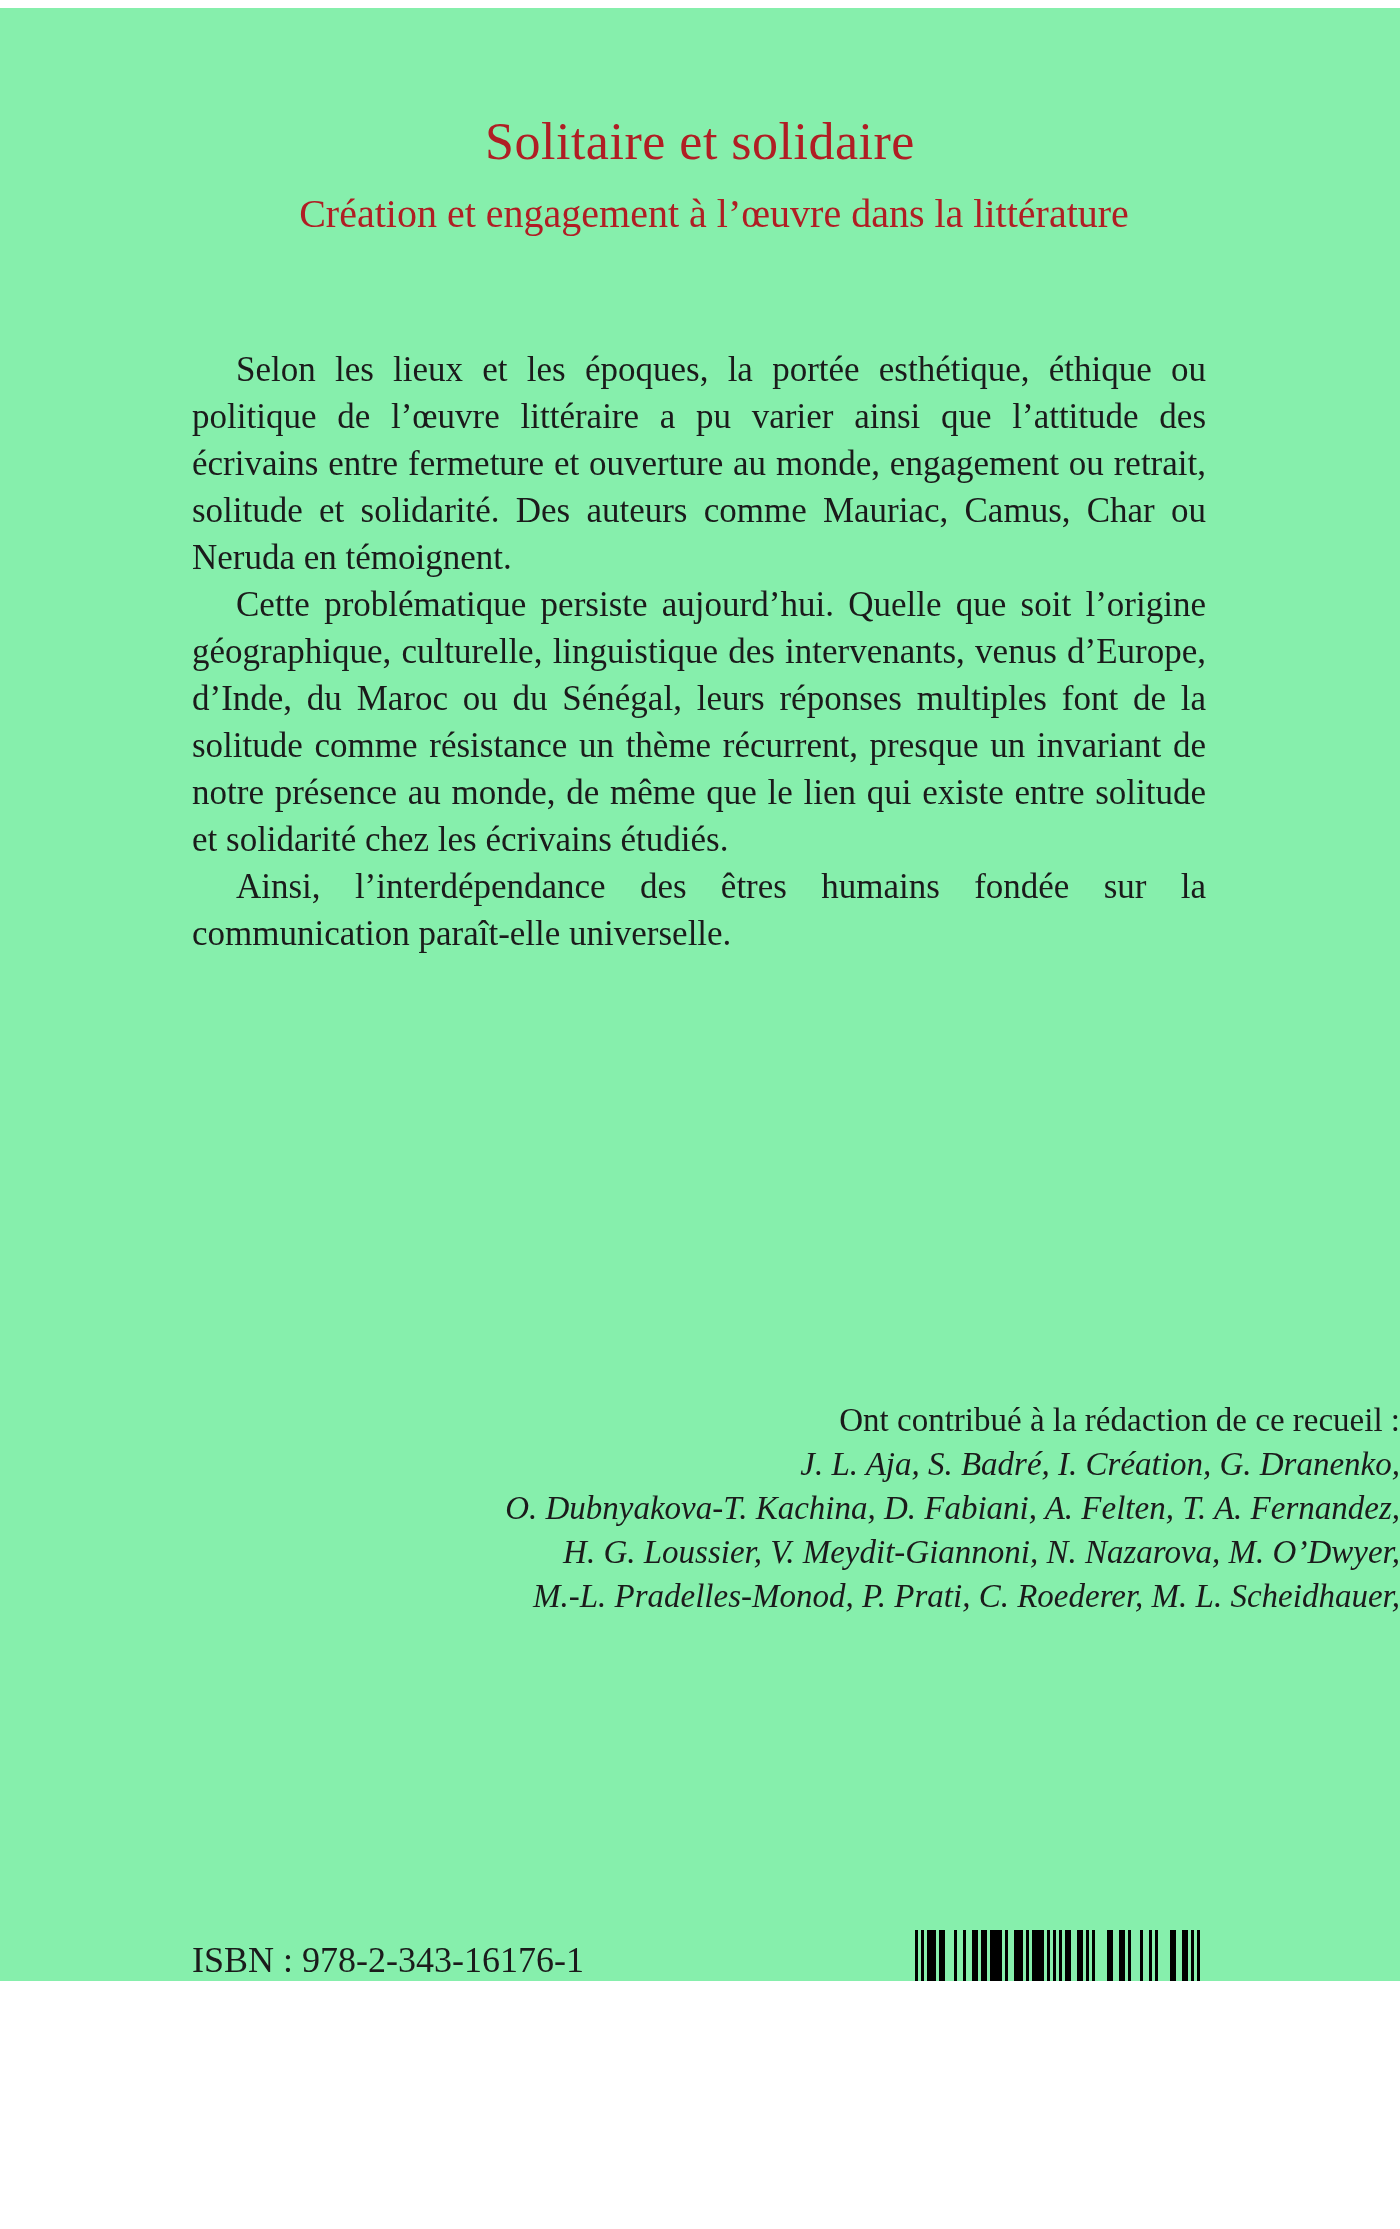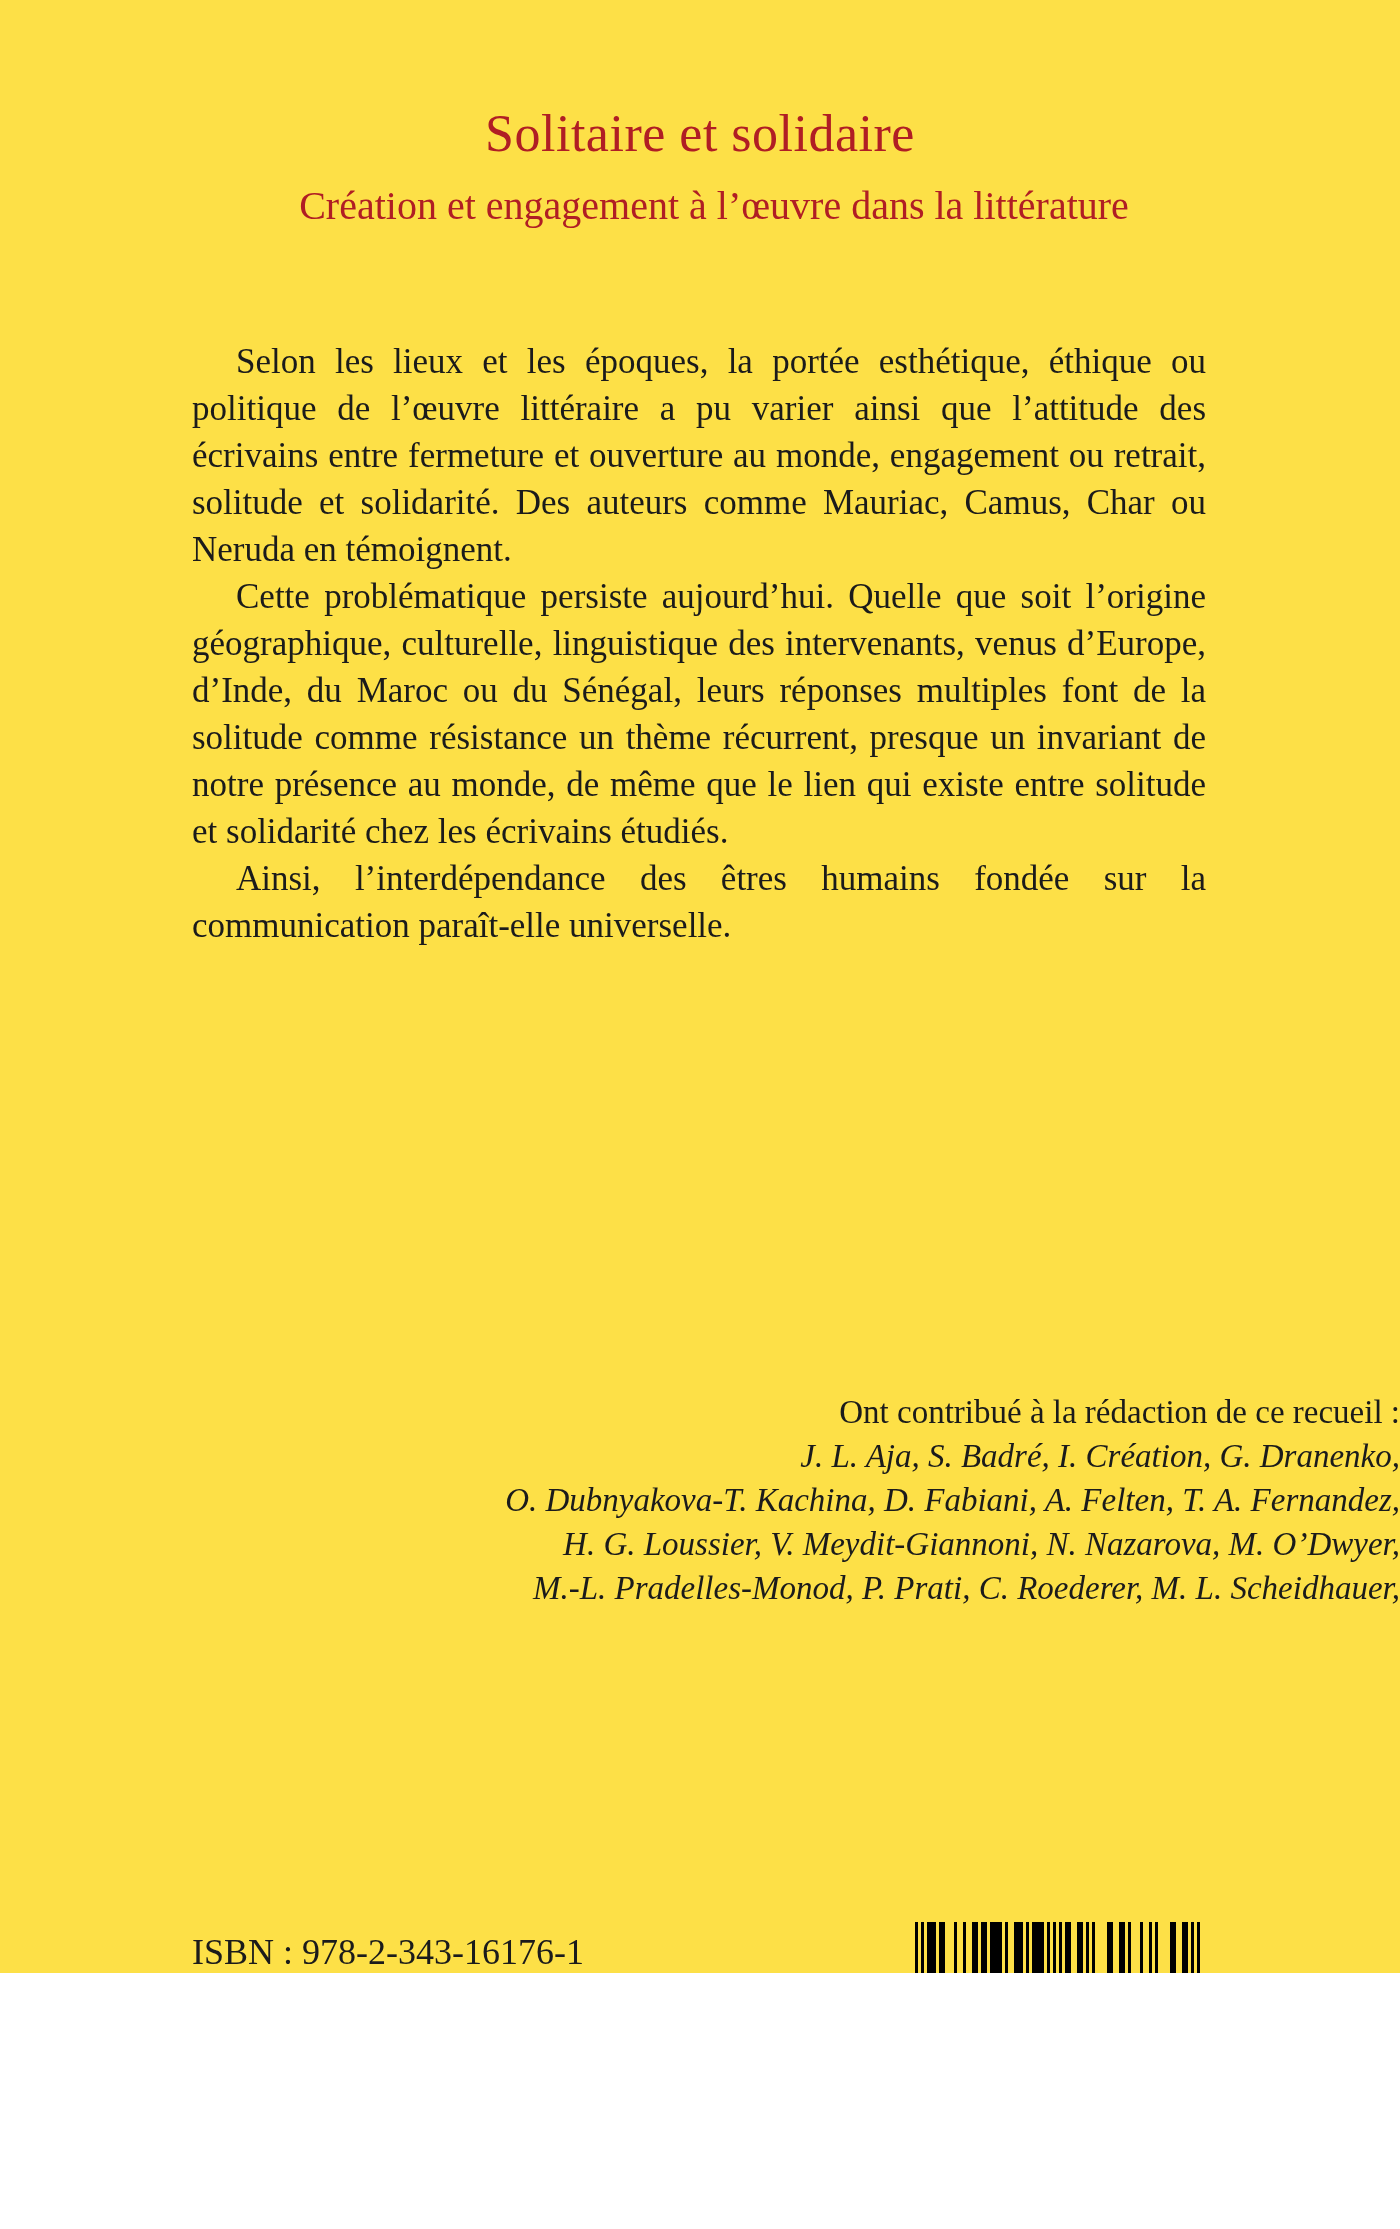--- a/index.html
+++ b/index.html
@@ -1,25 +1,25 @@
 <!DOCTYPE html>
 <html><head>
 <meta charset="utf-8">
 <style>
   * { margin: 0; padding: 0; box-sizing: border-box; }
   html, body { background: #ffffff; }
   .page {
     position: relative;
     width: 1400px;
     height: 1973px;
-    background: #fde047;
+    background: #86efac;
     font-family: "Liberation Serif", serif;
     color: #1b1b1b;
     overflow: hidden;
-    margin: 0 auto;
+    margin: 8px auto;
   }
   .title {
     position: absolute;
     top: 104px; left: 0;
     width: 100%;
     text-align: center;
     font-size: 52px;
     font-weight: 400;
     letter-spacing: 0.5px;
   }

